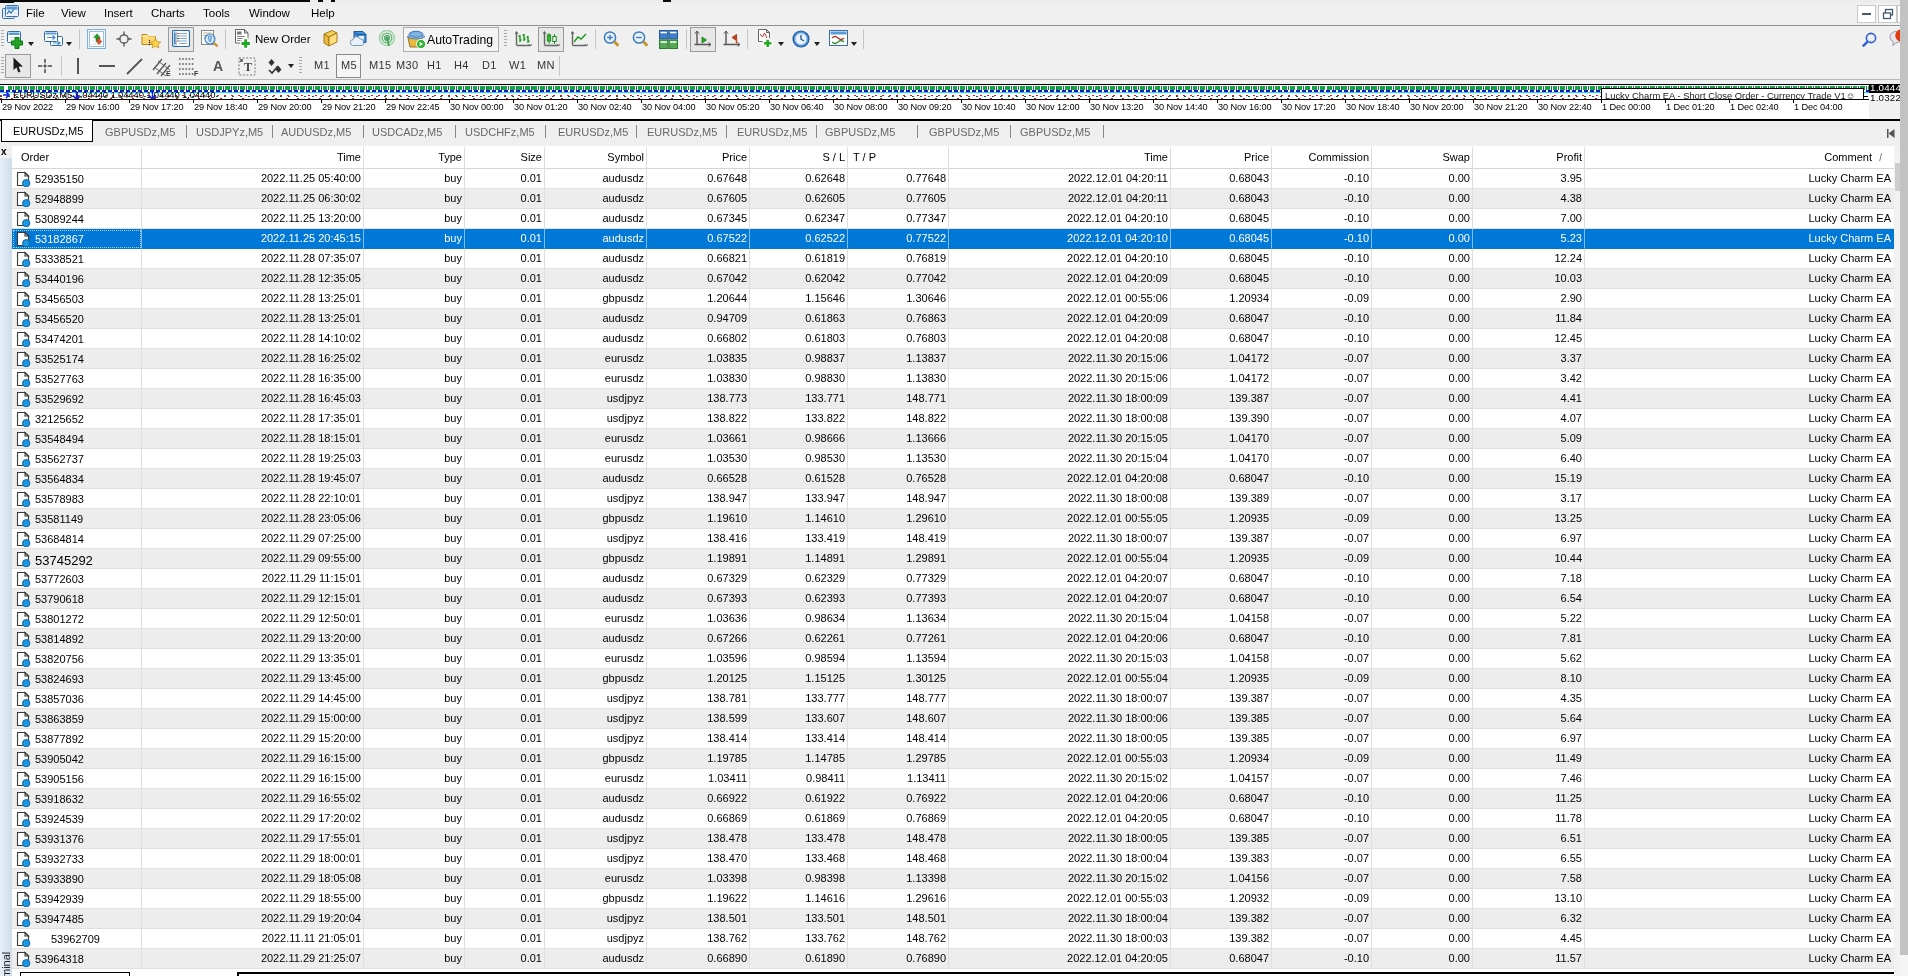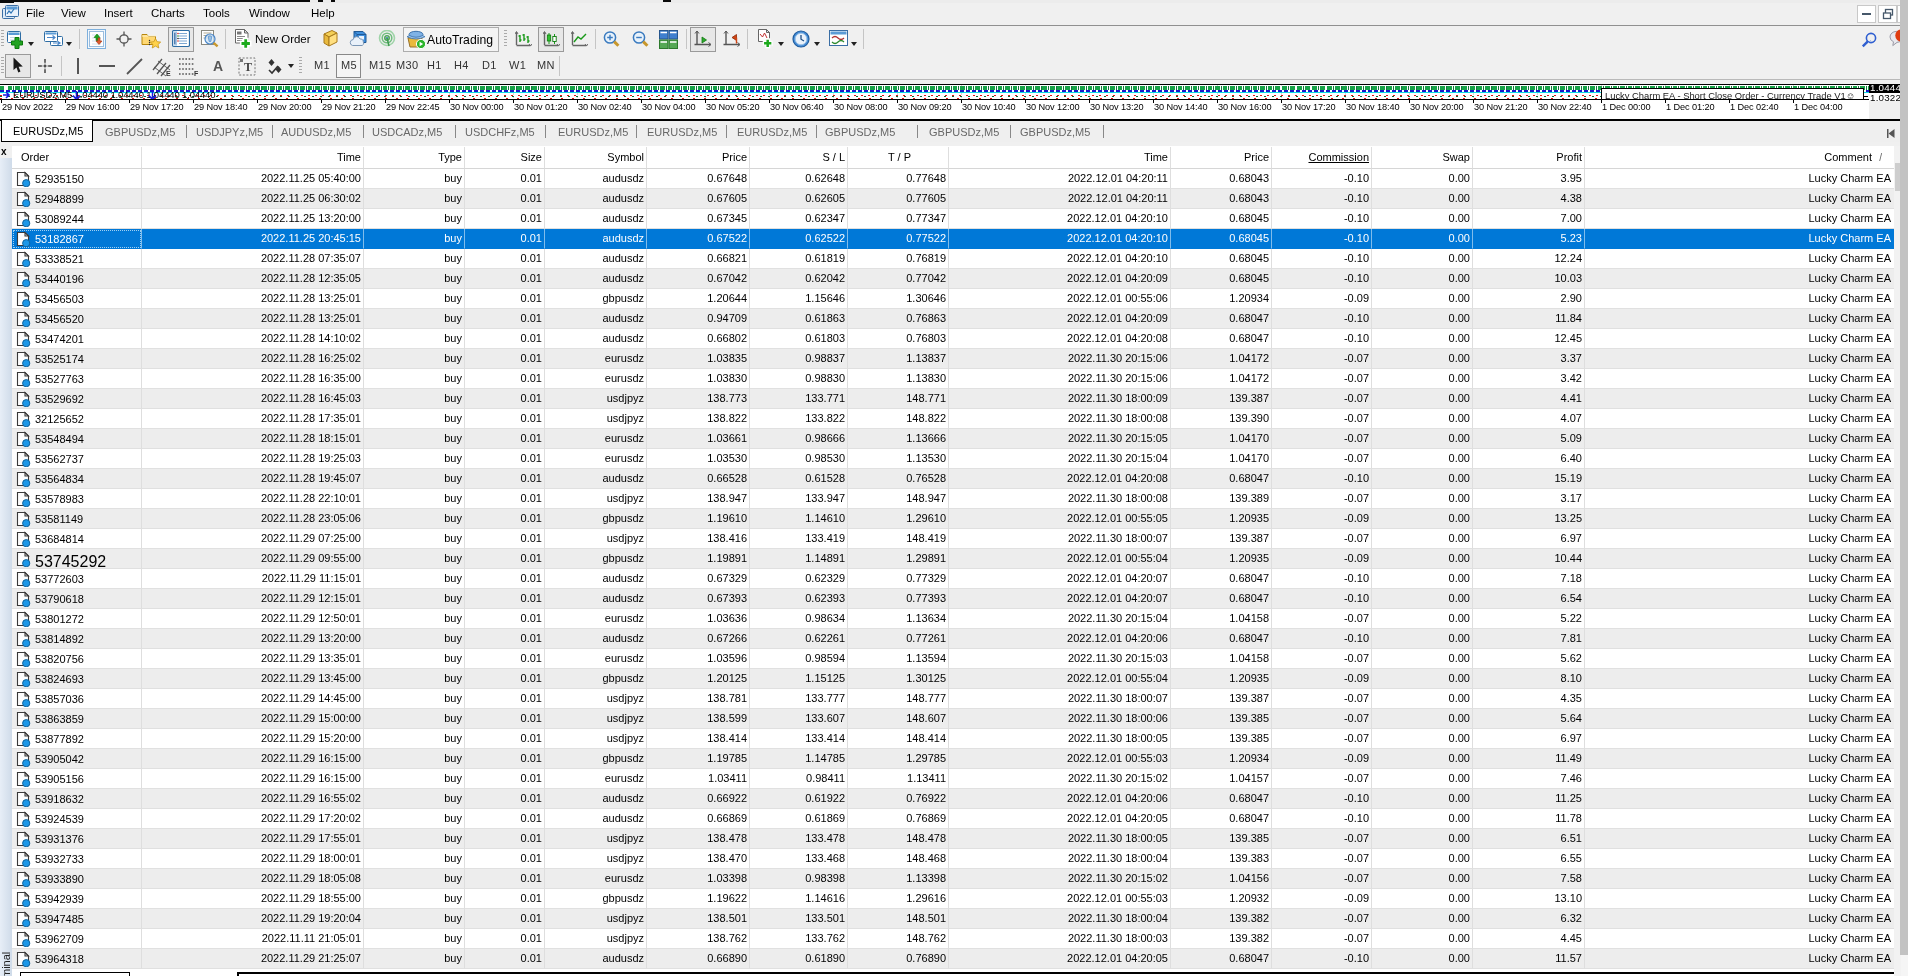--- a/index.html
+++ b/index.html
@@ -437,24 +437,24 @@
 <div class="abs" style="left:-24px;top:942px;font-size:11px;color:#222;transform:rotate(-90deg);transform-origin:center;width:60px;text-align:left">minal</div>
 <div id="tbl">
 <div class="hrow" style="top:1px">
 <div class="hcell" style="width:130px;text-align:left;padding-left:9px;">Order</div>
 <div class="hcell" style="width:222px;text-align:right;">Time</div>
 <div class="hcell" style="width:101px;text-align:right;">Type</div>
 <div class="hcell" style="width:80px;text-align:right;">Size</div>
 <div class="hcell" style="width:102px;text-align:right;">Symbol</div>
 <div class="hcell" style="width:103px;text-align:right;">Price</div>
 <div class="hcell" style="width:98px;text-align:right;">S / L</div>
-<div class="hcell" style="width:101px;text-align:center;">T / P</div>
+<div class="hcell" style="width:101px;text-align:left;">T / P</div>
 <div class="hcell" style="width:222px;text-align:right;">Time</div>
 <div class="hcell" style="width:101px;text-align:right;">Price</div>
-<div class="hcell" style="width:100px;text-align:right;text-decoration:underline;">Commission</div>
+<div class="hcell" style="width:100px;text-align:right;">Commission</div>
 <div class="hcell" style="width:101px;text-align:right;">Swap</div>
 <div class="hcell" style="width:112px;text-align:right;">Profit</div>
 <div class="hcell" style="width:309px;text-align:right;border-right:none;padding-right:22px">Comment<span style="position:absolute;right:12px;top:5px;color:#666;font-size:10px">/</span></div>
 </div>
 <div class="row" style="top:23px;">
 <div class="cell" style="width:130px;text-align:left;padding-left:23px;position:relative;"></div>
 <div class="cell" style="width:222px">2022.11.25 05:40:00</div>
 <div class="cell" style="width:101px">buy</div>
 <div class="cell" style="width:80px">0.01</div>
 <div class="cell" style="width:102px">audusdz</div>
@@ -884,21 +884,21 @@
 <div class="cell" style="width:100px">-0.09</div>
 <div class="cell" style="width:101px">0.00</div>
 <div class="cell" style="width:112px">10.44</div>
 <div class="cell" style="width:309px;border-right:none;padding-right:3px">Lucky Charm EA</div>
 </div>
 <svg class="ic" style="left:4px;top:405px" width="15" height="16" viewBox="0 0 15 16">
 <path d="M1.5 1.5 h7.5 l3.5 3.5 v9.5 h-11 z" fill="#fdfdfd" stroke="#3a3a3a" stroke-width="1.1"></path>
 <path d="M9 1.5 v3.5 h3.5 z" fill="#e8e8e8" stroke="#3a3a3a" stroke-width="1.1"></path>
 <circle cx="10.2" cy="12.2" r="3.6" fill="#1b97e8" stroke="#10639c" stroke-width="1"></circle>
 </svg>
-<div class="abs" style="left:23px;top:407px;font-size:16px;color:#000">53745292</div>
+<div class="abs" style="left:23px;top:407px;font-size:13px;color:#000">53745292</div>
 <div class="row" style="top:423px;">
 <div class="cell" style="width:130px;text-align:left;padding-left:23px;position:relative;"></div>
 <div class="cell" style="width:222px">2022.11.29 11:15:01</div>
 <div class="cell" style="width:101px">buy</div>
 <div class="cell" style="width:80px">0.01</div>
 <div class="cell" style="width:102px">audusdz</div>
 <div class="cell" style="width:103px">0.67329</div>
 <div class="cell" style="width:98px">0.62329</div>
 <div class="cell" style="width:101px">0.77329</div>
 <div class="cell" style="width:222px">2022.12.01 04:20:07</div>
@@ -1302,21 +1302,21 @@
 <div class="cell" style="width:100px">-0.07</div>
 <div class="cell" style="width:101px">0.00</div>
 <div class="cell" style="width:112px">4.45</div>
 <div class="cell" style="width:309px;border-right:none;padding-right:3px">Lucky Charm EA</div>
 </div>
 <svg class="ic" style="left:4px;top:785px" width="15" height="16" viewBox="0 0 15 16">
 <path d="M1.5 1.5 h7.5 l3.5 3.5 v9.5 h-11 z" fill="#fdfdfd" stroke="#3a3a3a" stroke-width="1.1"></path>
 <path d="M9 1.5 v3.5 h3.5 z" fill="#e8e8e8" stroke="#3a3a3a" stroke-width="1.1"></path>
 <circle cx="10.2" cy="12.2" r="3.6" fill="#1b97e8" stroke="#10639c" stroke-width="1"></circle>
 </svg>
-<div class="abs" style="left:23px;top:787px;font-size:11px;color:#000">53962709</div>
+<div class="abs" style="left:39px;top:787px;font-size:11px;color:#000">53962709</div>
 <div class="row" style="top:803px;background:#ededed;">
 <div class="cell" style="width:130px;text-align:left;padding-left:23px;position:relative;"></div>
 <div class="cell" style="width:222px">2022.11.29 21:25:07</div>
 <div class="cell" style="width:101px">buy</div>
 <div class="cell" style="width:80px">0.01</div>
 <div class="cell" style="width:102px">audusdz</div>
 <div class="cell" style="width:103px">0.66890</div>
 <div class="cell" style="width:98px">0.61890</div>
 <div class="cell" style="width:101px">0.76890</div>
 <div class="cell" style="width:222px">2022.12.01 04:20:05</div>

